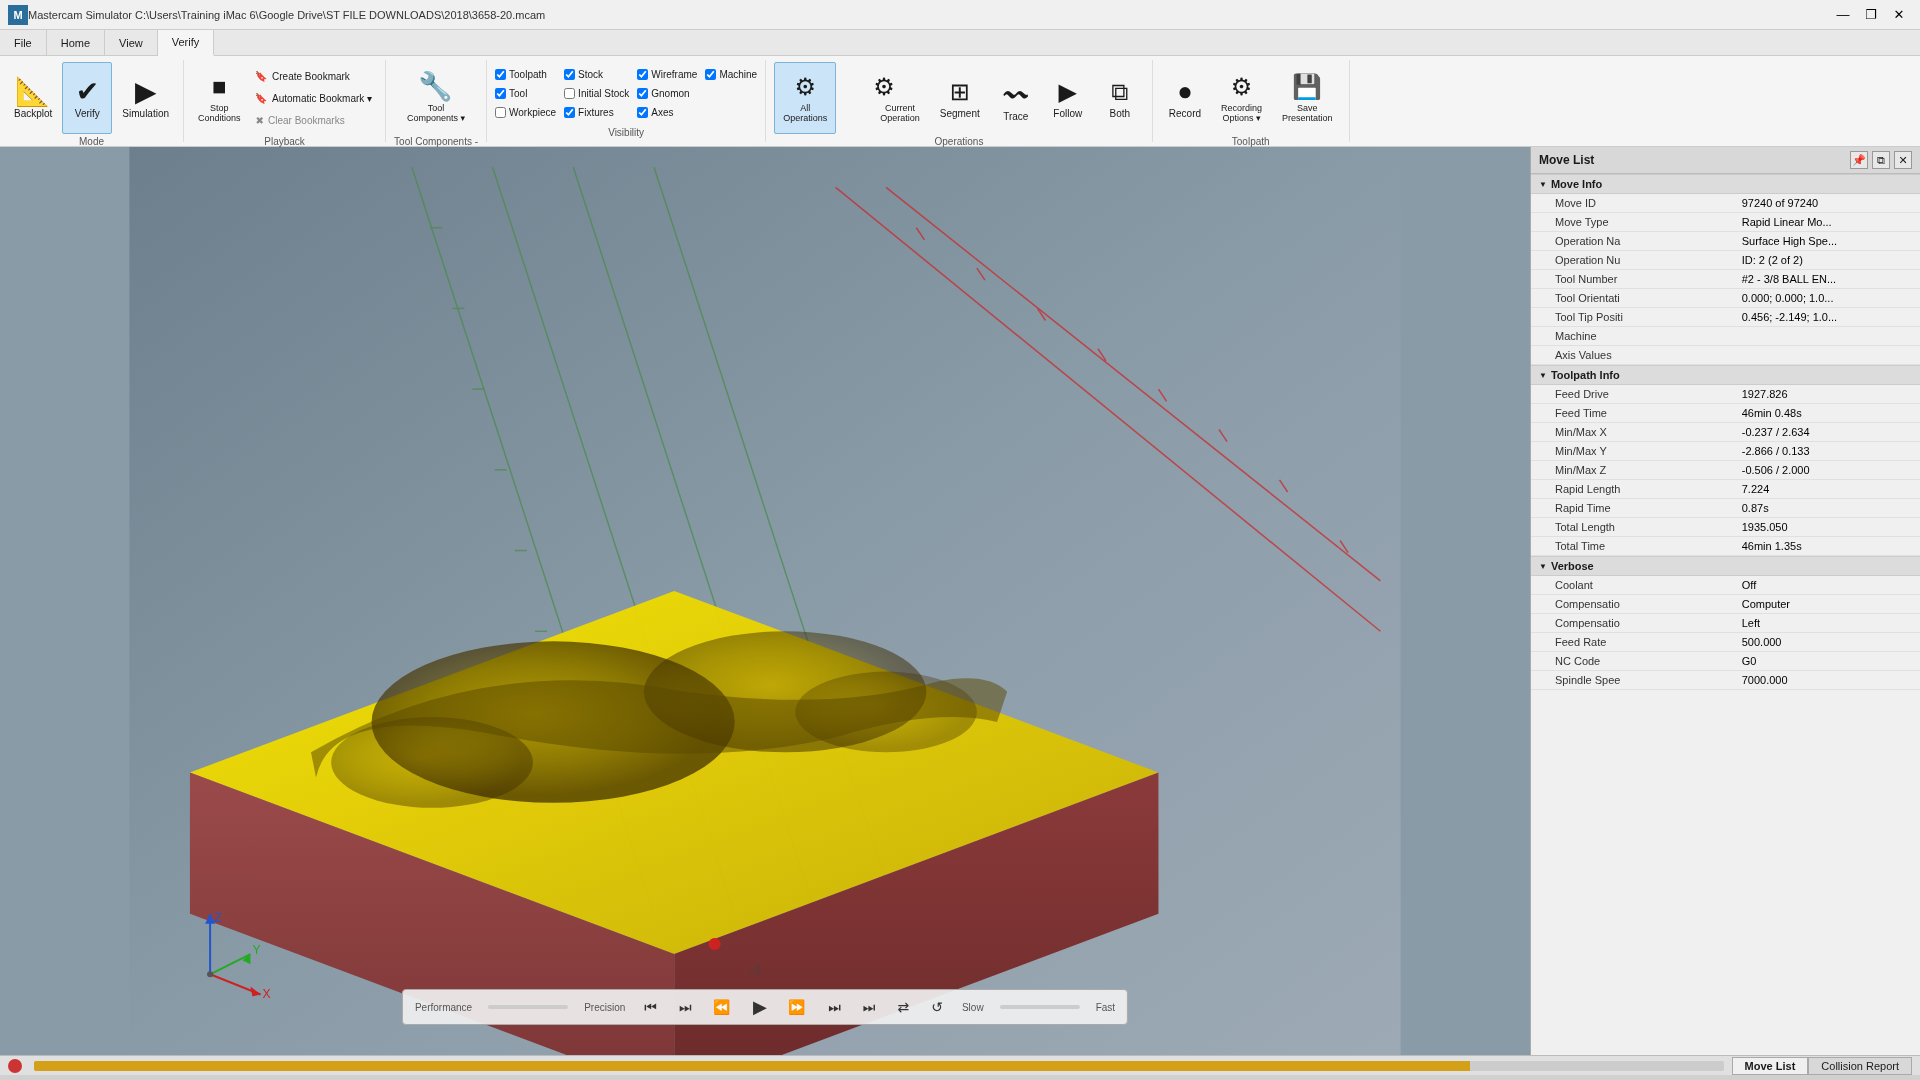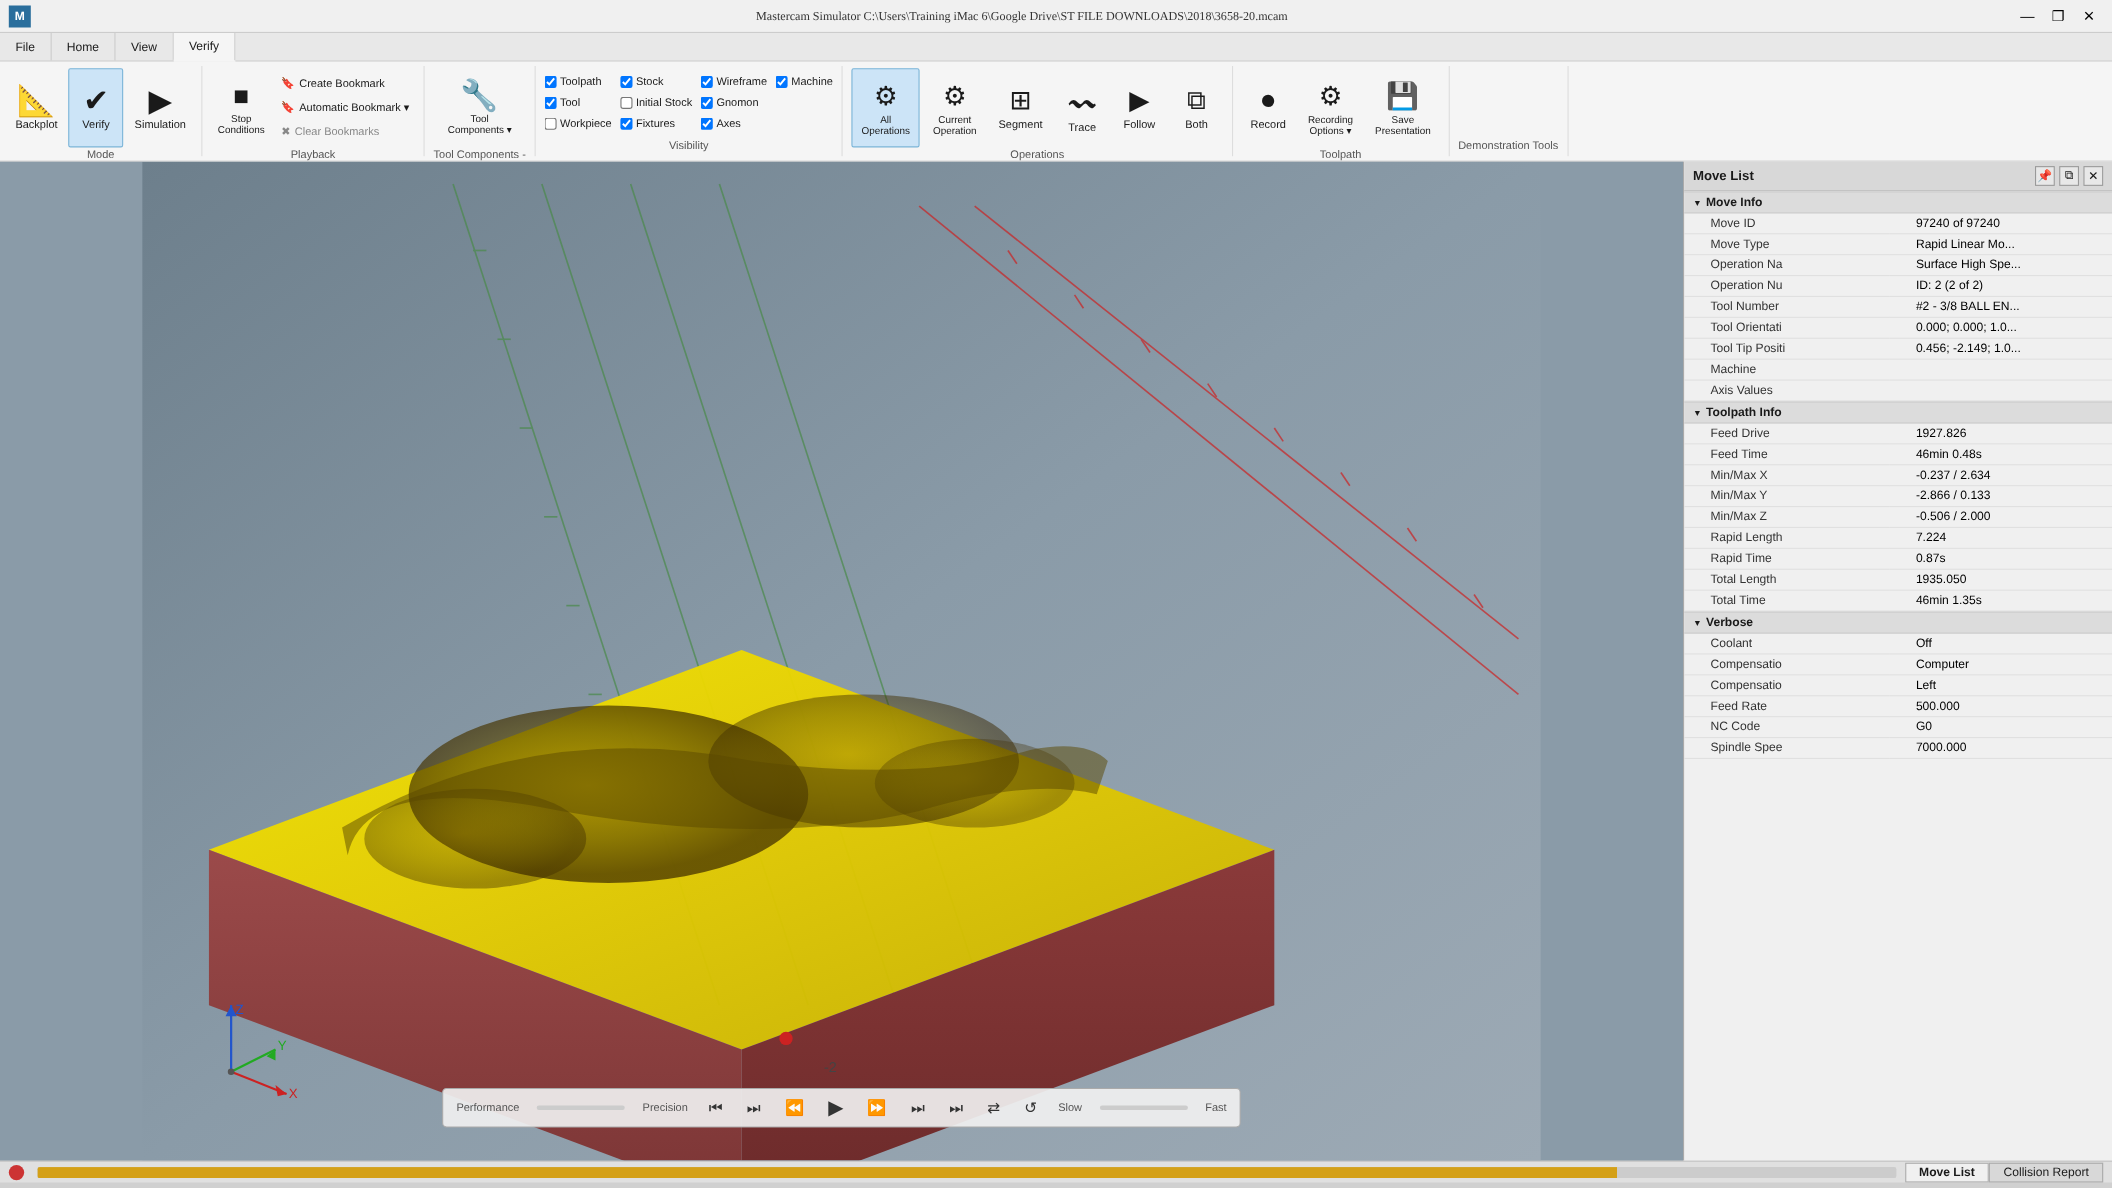--- a/index.html
+++ b/index.html
@@ -1,20 +1,20 @@
 <!DOCTYPE html>
 <html><head>
   <meta charset="utf-8">
   <style>
     * { box-sizing: border-box; margin: 0; padding: 0; }
     body { font-family: 'Segoe UI', Arial, sans-serif; font-size: 11px; background: #d0d0d0; color: #1a1a1a; width: 1920px; height: 1080px; overflow: hidden; }
 
     
     #titlebar { background: #f0f0f0; height: 30px; display: flex; align-items: center; justify-content: space-between; border-bottom: 1px solid #ccc; padding: 0 8px; }
-    #titlebar .title { flex: 1; text-align: center; font-size: 11px; color: #333; font-family: Liberation Serif, serif; }
+    #titlebar .title { flex: 1; text-align: left; font-size: 11px; color: #333; }
     #titlebar .win-controls { display: flex; gap: 2px; }
     #titlebar .win-btn { width: 26px; height: 20px; border: none; background: transparent; cursor: pointer; font-size: 13px; display: flex; align-items: center; justify-content: center; }
 
     
     #ribbon { background: #f5f5f5; border-bottom: 1px solid #ccc; }
     #ribbon-tabs { display: flex; height: 26px; background: #e8e8e8; border-bottom: 1px solid #ccc; }
     .ribbon-tab { padding: 4px 14px; font-size: 11px; cursor: pointer; border-right: 1px solid #ccc; display: flex; align-items: center; }
     .ribbon-tab.active { background: #f5f5f5; border-bottom: 2px solid #f5f5f5; margin-bottom: -1px; }
     #ribbon-content { display: flex; align-items: stretch; height: 90px; padding: 4px 0; gap: 0; }
     .ribbon-group { display: flex; flex-direction: column; align-items: center; justify-content: space-between; padding: 2px 8px; border-right: 1px solid #ddd; min-width: fit-content; }
@@ -180,21 +180,21 @@
     </div>
 
     <div class="ribbon-group">
       <div class="ribbon-group-content">
         <div class="op-btn active">
           <div class="icon">⚙</div>
           <span style="font-size:9px;">All<br>Operations</span>
         </div>
         <div class="op-btn">
           <div class="icon">⚙</div>
-          <span style="font-size:9px;">Current<br>Operation</span>
+          <span style="font-size:9px;margin-left:32px;">Current<br>Operation</span>
         </div>
         <div class="op-btn">
           <div class="icon">⊞</div>
           <span>Segment</span>
         </div>
         <div class="op-btn">
           <div class="icon">〰</div>
           <span>Trace</span>
         </div>
         <div class="op-btn">
@@ -220,25 +220,20 @@
           <span style="font-size:9px;">Recording<br>Options ▾</span>
         </div>
         <div class="op-btn">
           <div class="icon">💾</div>
           <span style="font-size:9px;">Save<br>Presentation</span>
         </div>
       </div>
       <div class="ribbon-group-label">Toolpath</div>
     </div>
 
-    <div class="ribbon-group">
-      <div class="ribbon-group-content">
-      </div>
-      <div class="ribbon-group-label">Demonstration Tools</div>
-    </div>
 
   </div>
 </div>
 
 <div id="main">
 
   <div id="viewport">
     <div class="scene-container">
 
       <svg id="scene-svg" viewBox="0 0 1260 900" xmlns="http://www.w3.org/2000/svg">

